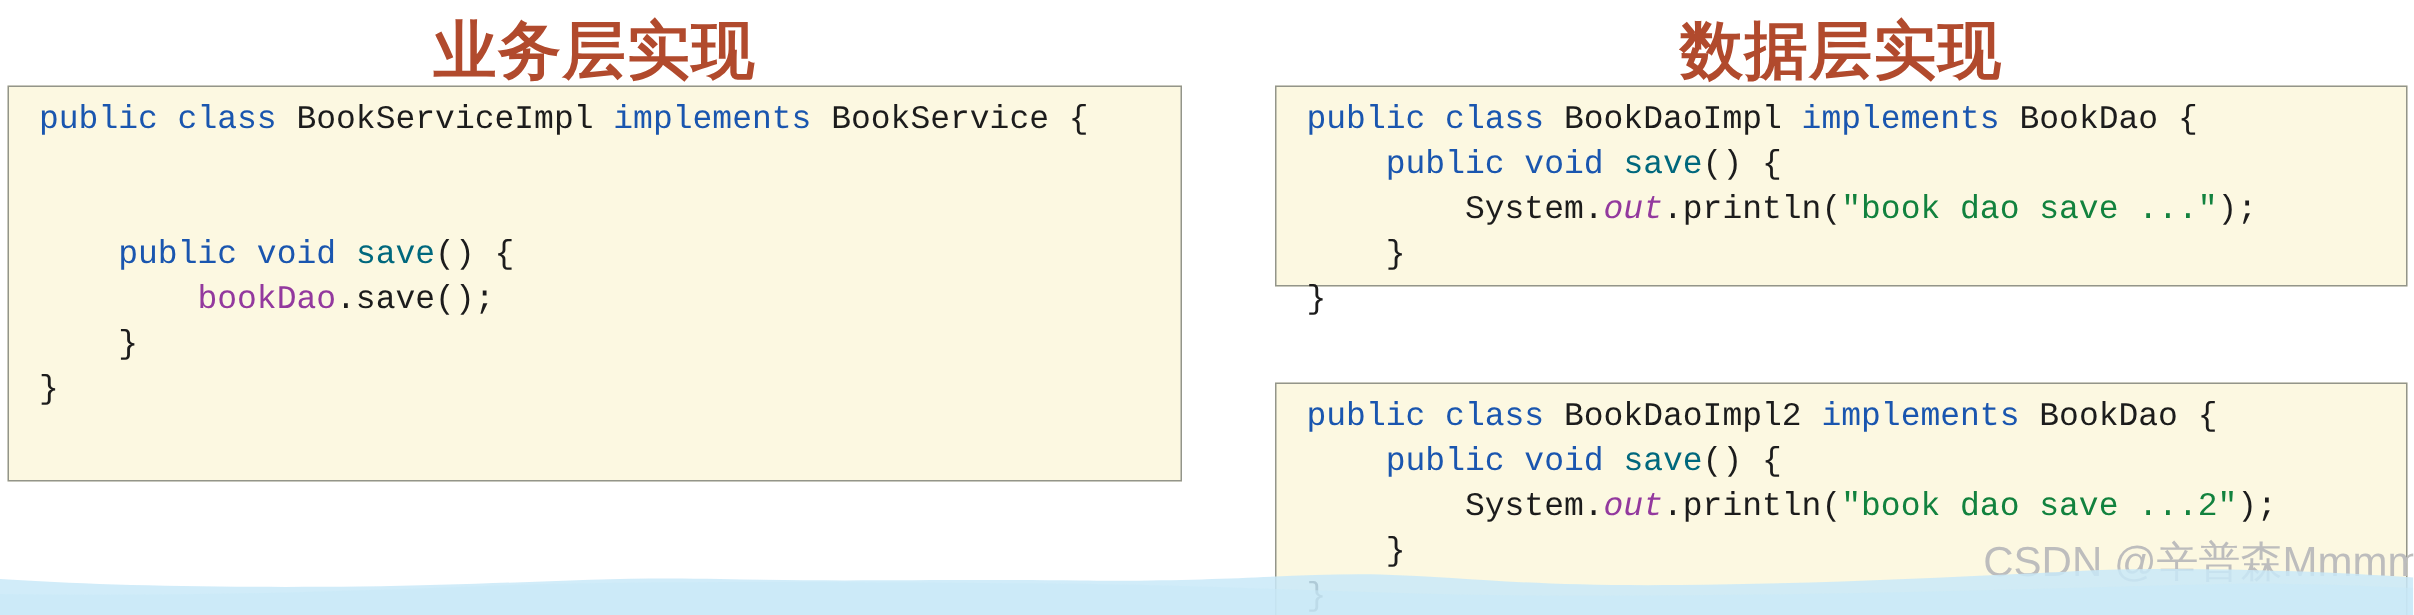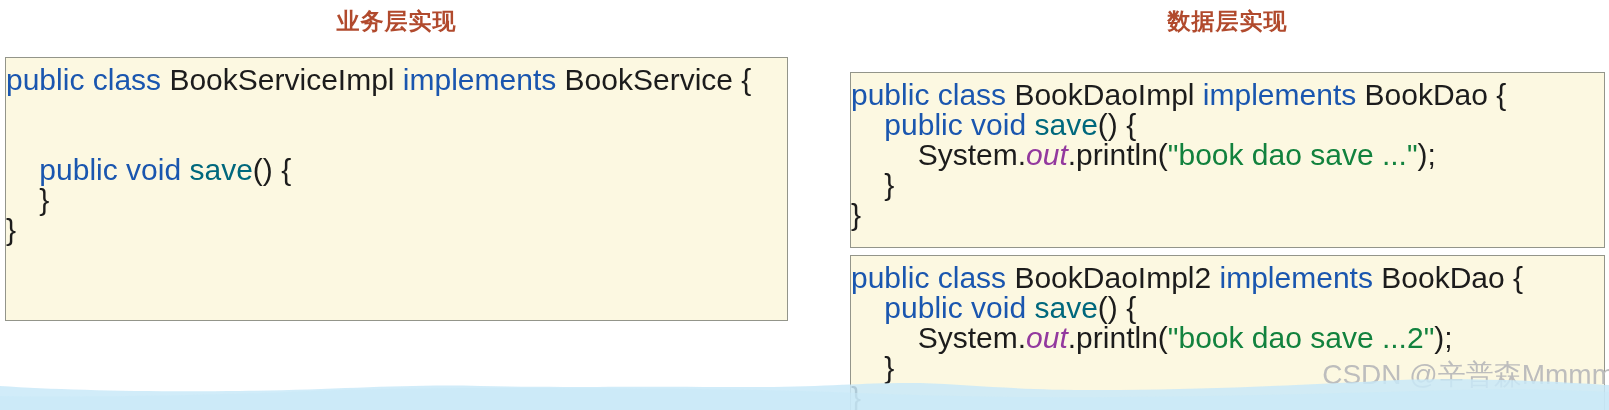--- a/index.html
+++ b/index.html
@@ -6,40 +6,40 @@
   .canvas {
     position:relative;
     width:1609px; height:410px;
     overflow:hidden;
     background:#ffffff;
     font-family:"Liberation Sans", sans-serif;
   }
   .col-title {
     position:absolute; top:6px; height:40px;
     text-align:center;
-    font-size:23px; font-weight:bold;
+    font-size:42px; font-weight:bold;
     letter-spacing:1px;
     color:var(--title-color);
     font-family:Liberation Sans, sans-serif;
   }
   .col-title.left  { left:5px;   width:783px; }
   .col-title.right { left:850px; width:755px; }
   .code-box {
     position:absolute;
     background:var(--code-bg);
     border:1.5px solid var(--code-border);
     box-sizing:border-box;
-    padding:7px 0;
-    font-family:Liberation Sans, sans-serif;
-    font-size:30px;
+    padding:7px 20px;
+    font-family:Liberation Mono, monospace;
+    font-size:22px;
     line-height:30px;
     color:var(--plain-color);
   }
   .left-box { left:5px;   top:57px;  width:783px; height:264px; }
-  .rbox1    { left:850px; top:57px;  width:755px; height:176px;margin-top:15px; }
+  .rbox1    { left:850px; top:57px;  width:755px; height:134px; }
   .rbox2    { left:850px; top:255px; width:755px; height:175px; }
   .code-line { white-space:pre; }
   .tk-kw { color:var(--kw-color); }
   .tk-pl { color:var(--plain-color); }
   .tk-fn { color:var(--method-color);text-align:center; }
   .tk-fd { color:var(--field-color); }
   .tk-it { color:var(--field-color); font-style:italic; }
   .tk-st { color:var(--string-color); }
   .watermark {
     position:absolute;
@@ -66,20 +66,21 @@
 
   <div class="col-title left">业务层实现</div>
 
   <div class="col-title right">数据层实现</div>
 
   <div class="code-box left-box">
       <div class="code-line"><span class="tk-kw">public class</span><span class="tk-pl"> BookServiceImpl </span><span class="tk-kw">implements</span><span class="tk-pl"> BookService {</span></div>
       <div class="code-line"> </div>
       <div class="code-line"> </div>
       <div class="code-line"><span class="tk-pl">    </span><span class="tk-kw">public void</span><span class="tk-pl"> </span><span class="tk-fn">save</span><span class="tk-pl">() {</span></div>
+      <div class="code-line"><span class="tk-pl">        </span><span class="tk-fd">bookDao</span><span class="tk-pl">.save();</span></div>
       <div class="code-line"><span class="tk-pl">    }</span></div>
       <div class="code-line"><span class="tk-pl">}</span></div>
     </div>
 
   <div class="code-box rbox1">
       <div class="code-line"><span class="tk-kw">public class</span><span class="tk-pl"> BookDaoImpl </span><span class="tk-kw">implements</span><span class="tk-pl"> BookDao {</span></div>
       <div class="code-line"><span class="tk-pl">    </span><span class="tk-kw">public void</span><span class="tk-pl"> </span><span class="tk-fn">save</span><span class="tk-pl">() {</span></div>
       <div class="code-line"><span class="tk-pl">        System.</span><span class="tk-it">out</span><span class="tk-pl">.println(</span><span class="tk-st">"book dao save ..."</span><span class="tk-pl">);</span></div>
       <div class="code-line"><span class="tk-pl">    }</span></div>
       <div class="code-line"><span class="tk-pl">}</span></div>

